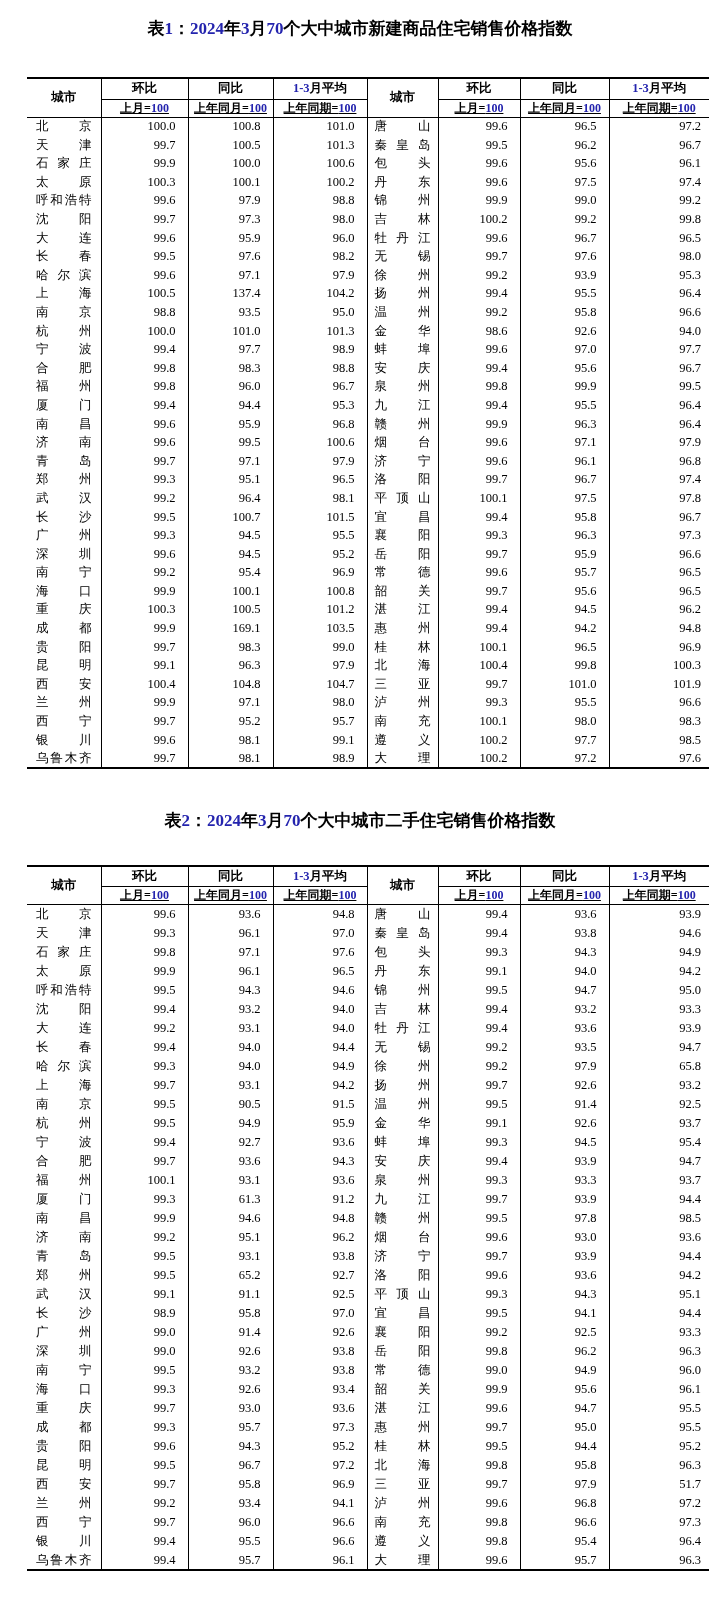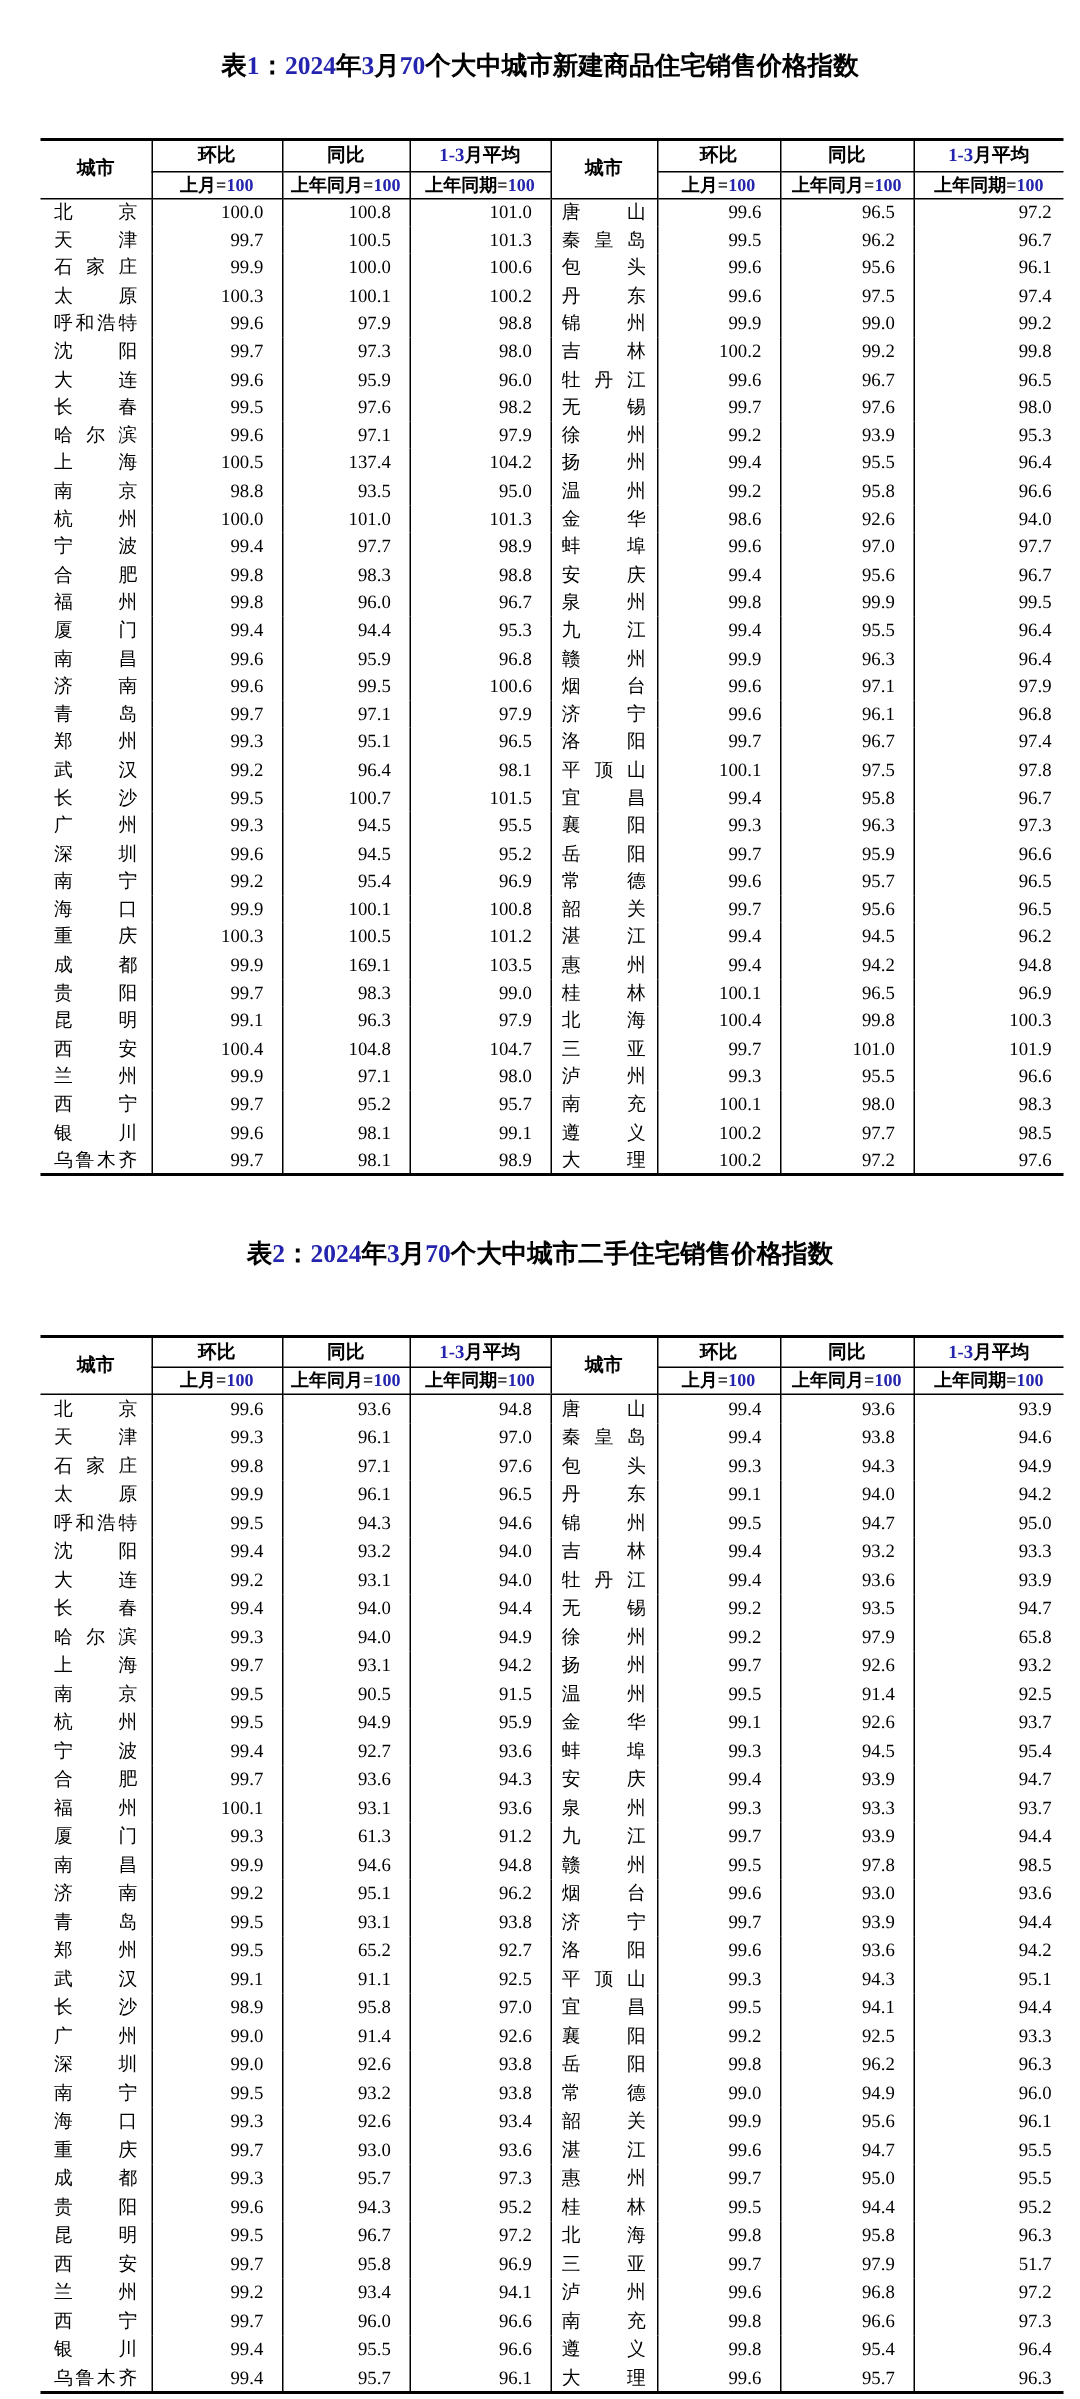--- a/index.html
+++ b/index.html
@@ -5,36 +5,36 @@
   html,body{margin:0;padding:0;}
   body{
     width:720px;height:1599px;background:#ffffff;color:#000;
     font-family:"Liberation Serif","DejaVu Serif",serif;
     overflow:hidden;
   }
   .doc-title{
     text-align:center;font-weight:bold;font-size:17px;
     height:24px;line-height:24px;white-space:nowrap;
   }
-  #title1{margin:32px 0 36px 0;}
-  #title2{margin:40px 0 42px 0;}
+  #title1{margin:17px 0 36px 0;}
+  #title2{margin:40px 0 32px 0;}
   .dig{color:#2424ae;}
   table{
     border-collapse:collapse;table-layout:fixed;
     width:682px;margin-left:27px;
     border-top:2.5px solid #000;border-bottom:2.5px solid #000;
   }
   thead th{
     font-weight:bold;font-size:12.5px;text-align:center;
     padding:0 1px;border-bottom:1px solid #000;white-space:nowrap;
     overflow:hidden;
   }
   thead tr.h1{height:21px;font-family:Liberation Serif, serif;}
   thead tr.h2{height:18px;}
-  thead tr.h2 th{font-size:12px;}
+  thead tr.h2 th{font-size:12px;text-decoration:underline;}
   tbody td{
     font-size:12.5px;line-height:1;vertical-align:middle;
     white-space:nowrap;overflow:hidden;
   }
   #t1 tbody tr{height:18.6px;}
   #t2 tbody tr{height:19px;}
   .v{border-right:1px solid #000;}
   td.city{padding:0 9px;}
   td.city2{padding:0 7px;}
   .city-inner{

